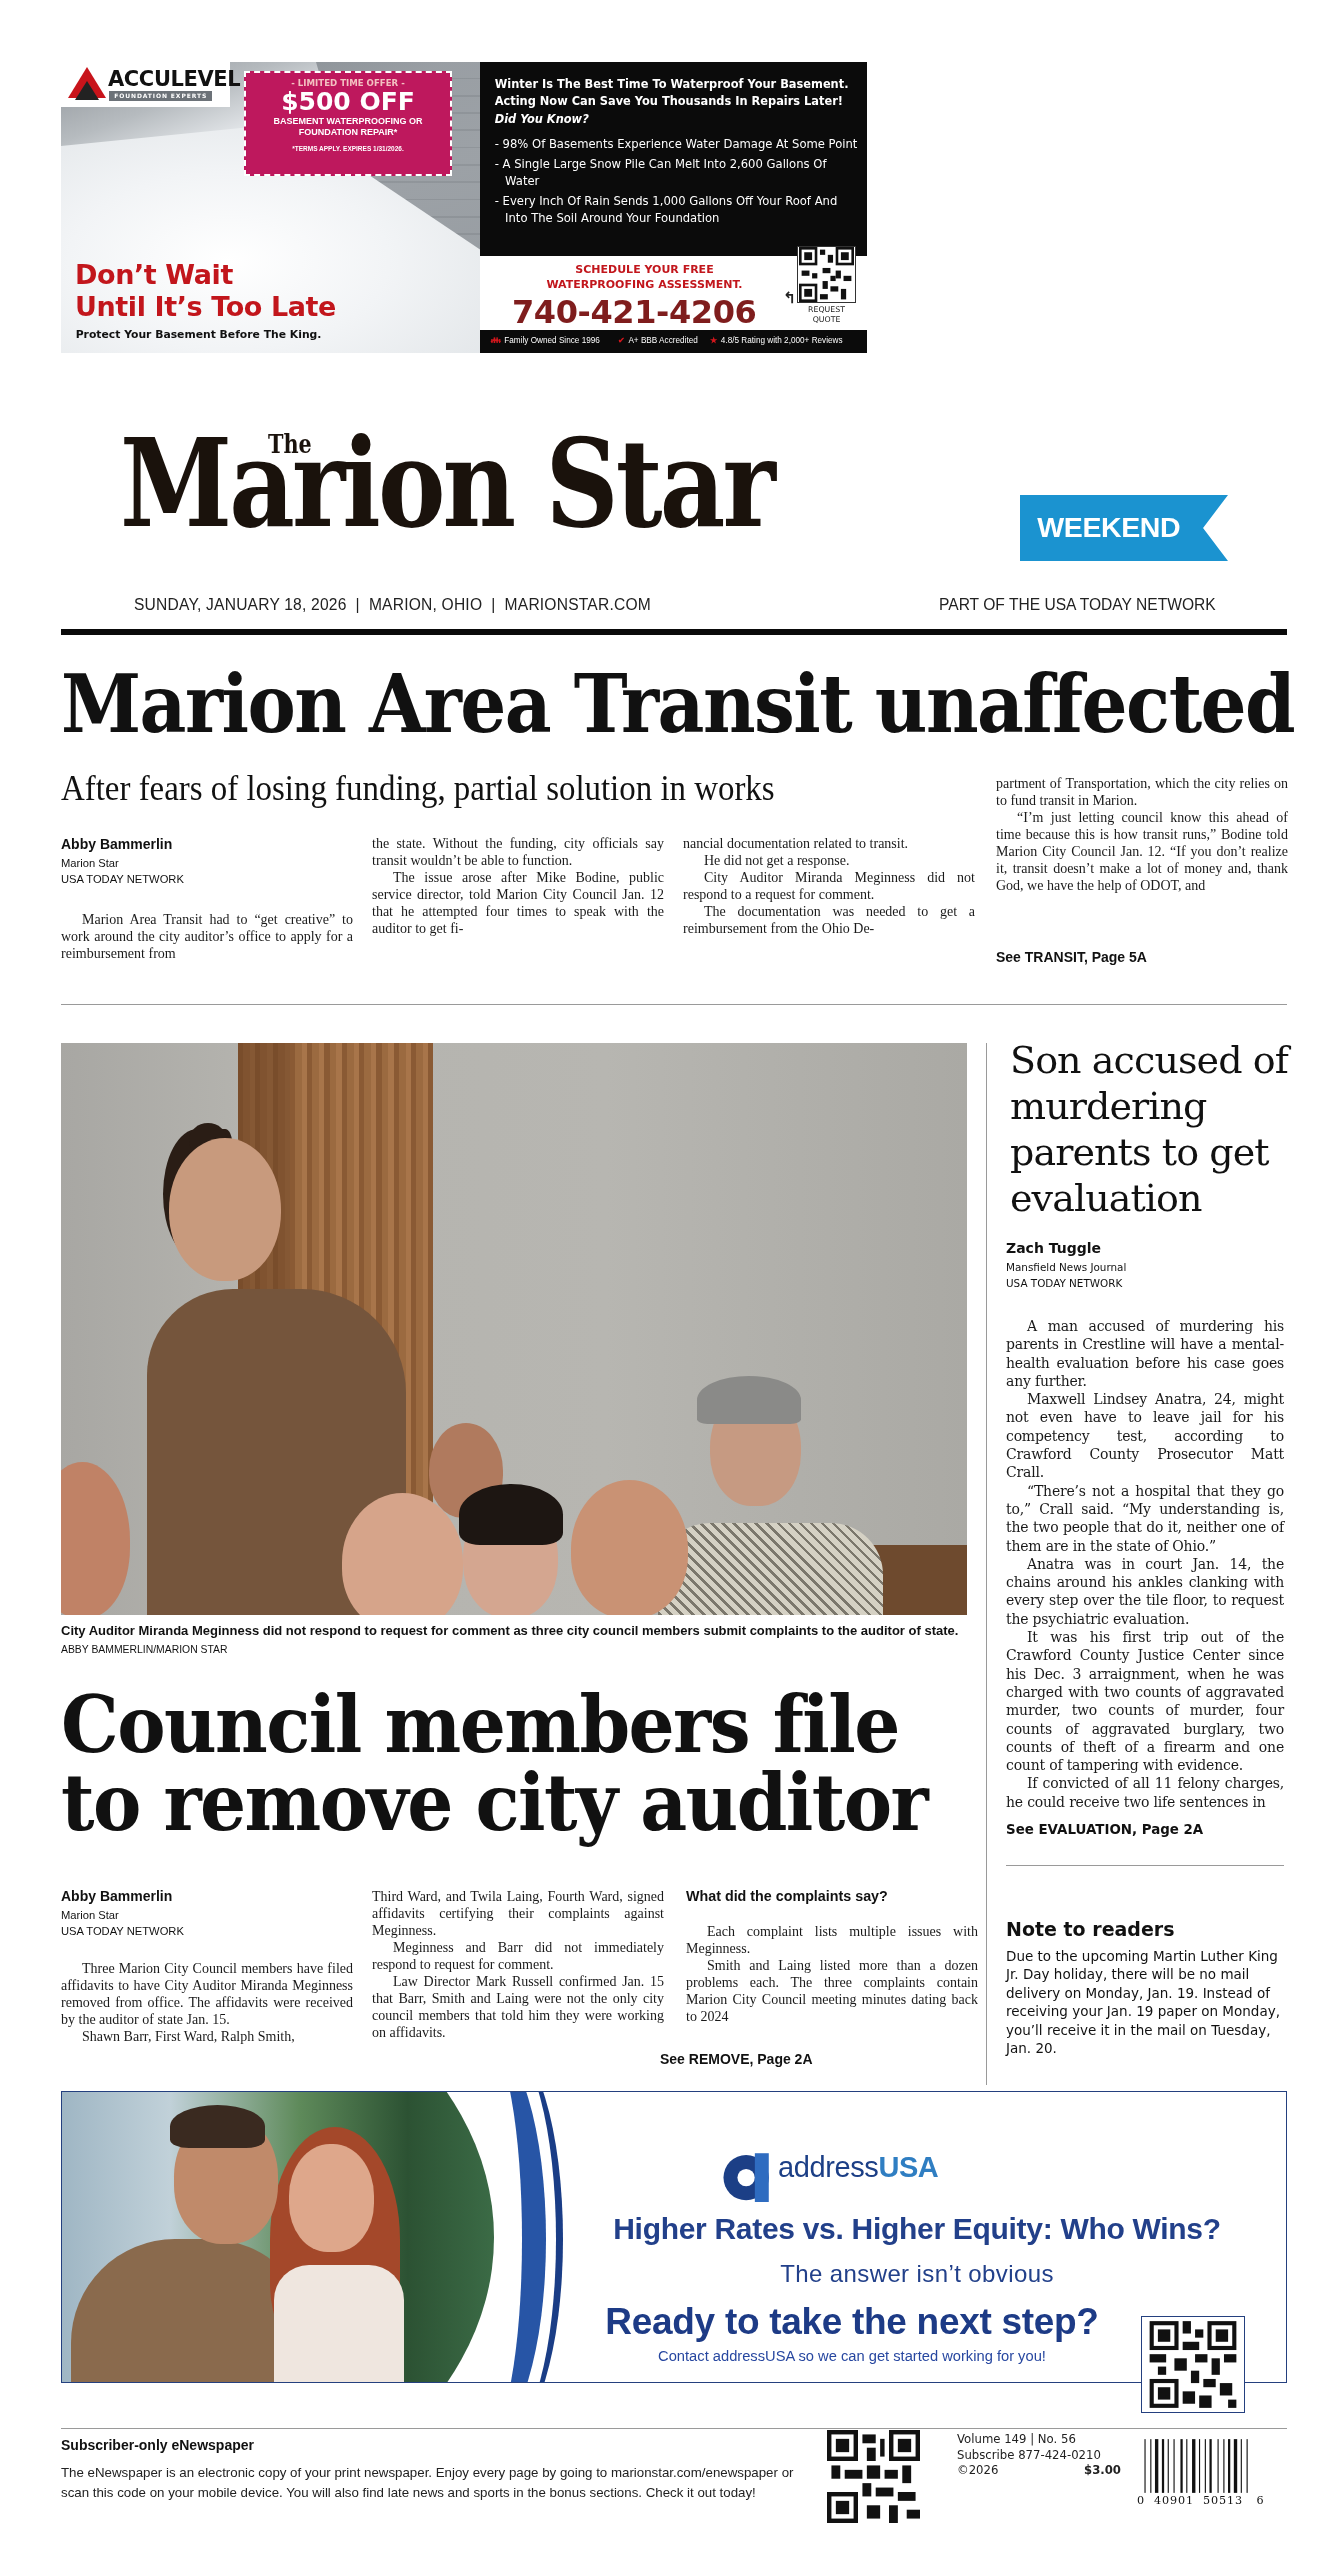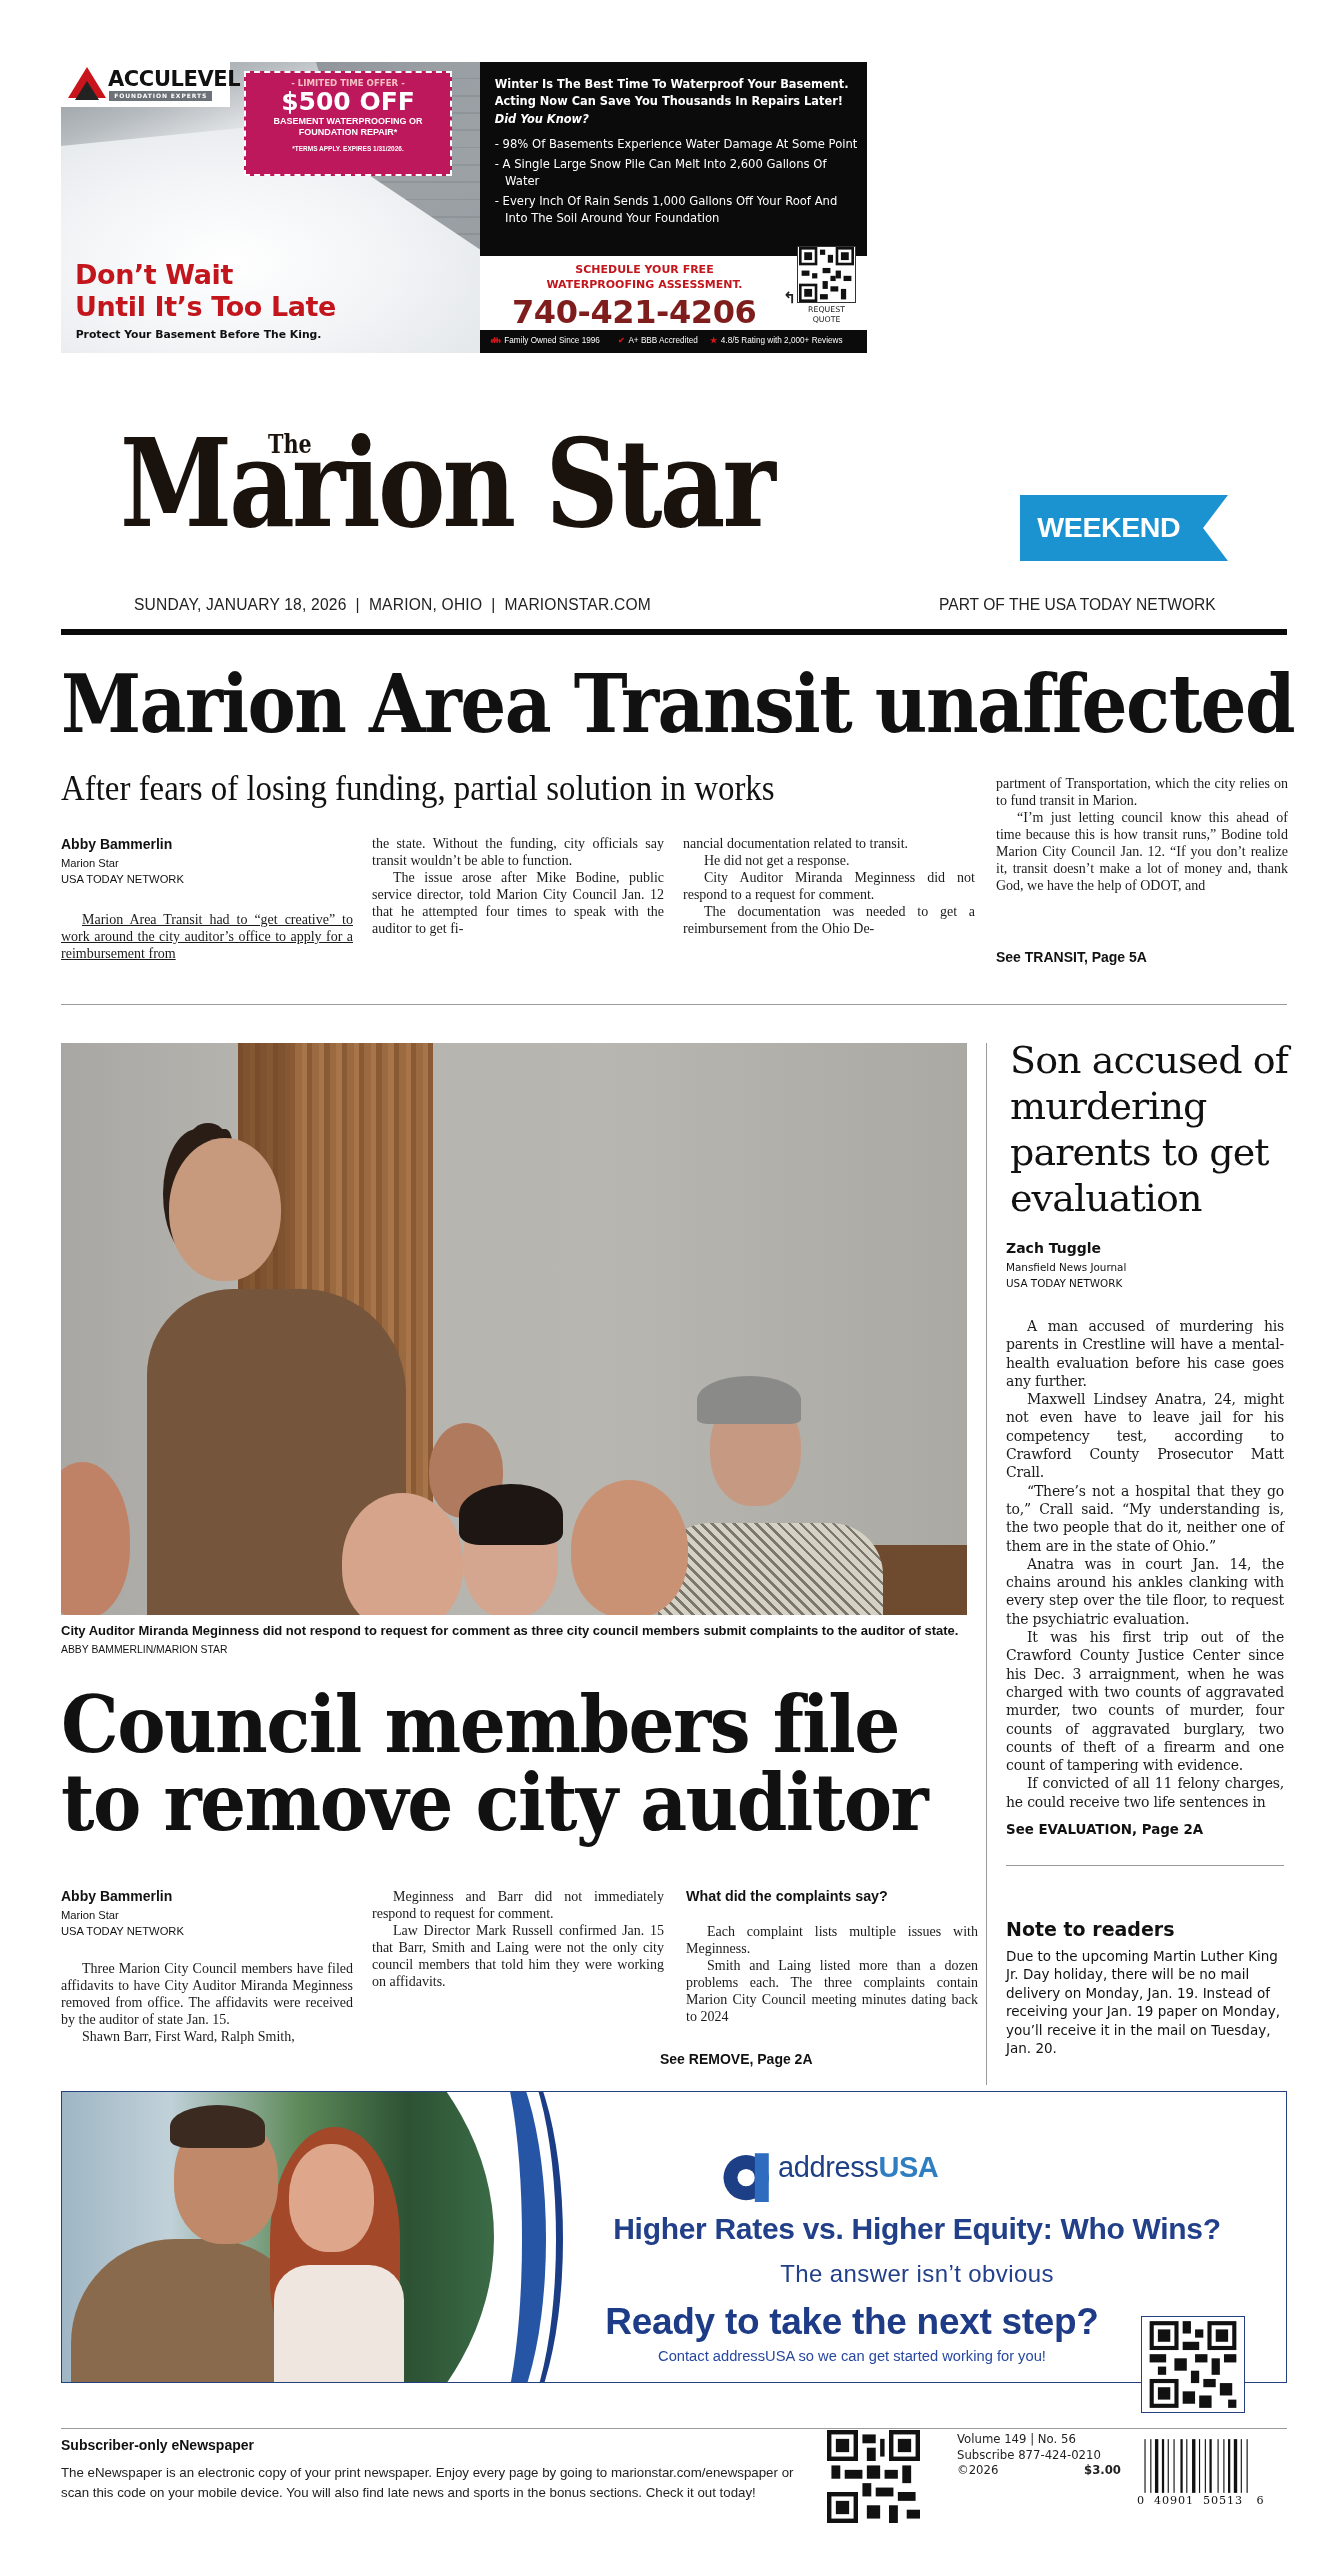--- a/index.html
+++ b/index.html
@@ -60,21 +60,21 @@
   #lead-subhead { left: 61px; top: 769px; font: 35px "Liberation Serif", serif; white-space: nowrap; transform: scaleX(0.94); transform-origin:left; }
   .byline { font-family: "Liberation Sans", sans-serif; }
   .byline .name { font: bold 14px "Liberation Sans", sans-serif; }
   .byline .org { font: 11.2px "Liberation Sans", sans-serif; margin-top: 5.2px; }
   .byline .net { font: 11.2px "Liberation Sans", sans-serif; margin-top: 4.3px; }
   .col { font: 14px "Liberation Serif", serif; line-height: 17px; text-align: justify; color:#1a1a1a; }
   .col p { margin: 0; text-indent: 21px; }
   .col p.noind { text-indent: 0; }
   .jump { font: bold 14px "Liberation Sans", sans-serif; color:#111; }
   #lead-byline { left: 61px; top: 836px; }
-  #lead-col1 { left: 61px; top: 911px; width: 292px; text-decoration: underline; }
+  #lead-col1 { left: 61px; top: 911px; width: 292px; }
   #lead-col2 { left: 372px; top: 835px; width: 292px; }
   #lead-col3 { left: 683px; top: 835px; width: 292px; }
   #lead-col4 { left: 996px; top: 775px; width: 292px; }
   #lead-jump { left: 996px; top: 949px; }
   #section-rule1 { left: 61px; top: 1004px; width: 1226px; height: 0.9px; background: #9a9a9a; }
 
   
   #council-photo { left: 61px; top: 1043px; width: 906px; height: 572px; overflow:hidden;
     background: linear-gradient(90deg, #a8a7a3 0%, #b4b3ae 20%, #b7b6b1 60%, #aaa9a4 100%); }
   #photo-wood { position:absolute; left: 177px; top:0; width: 195px; height: 519px;
@@ -290,20 +290,21 @@
 <div id="council-byline" class="abs byline">
   <div class="name">Abby Bammerlin</div>
   <div class="org">Marion Star</div>
   <div class="net">USA TODAY NETWORK</div>
 </div>
 <div id="council-col1" class="abs col">
   <p>Three Marion City Council members have filed affidavits to have City Auditor Miranda Meginness removed from office. The affidavits were received by the auditor of state Jan. 15.</p>
   <p>Shawn Barr, First Ward, Ralph Smith,</p>
 </div>
 <div id="council-col2" class="abs col">
+  <p class="noind">Third Ward, and Twila Laing, Fourth Ward, signed affidavits certifying their complaints against Meginness.</p>
   <p>Meginness and Barr did not immediately respond to request for comment.</p>
   <p>Law Director Mark Russell confirmed Jan. 15 that Barr, Smith and Laing were not the only city council members that told him they were working on affidavits.</p>
 </div>
 <div id="council-col3-head" class="abs">What did the complaints say?</div>
 <div id="council-col3" class="abs col">
   <p>Each complaint lists multiple issues with Meginness.</p>
   <p>Smith and Laing listed more than a dozen problems each. The three complaints contain Marion City Council meeting minutes dating back to 2024</p>
 </div>
 <div id="council-jump" class="abs jump">See REMOVE, Page 2A</div>
 

